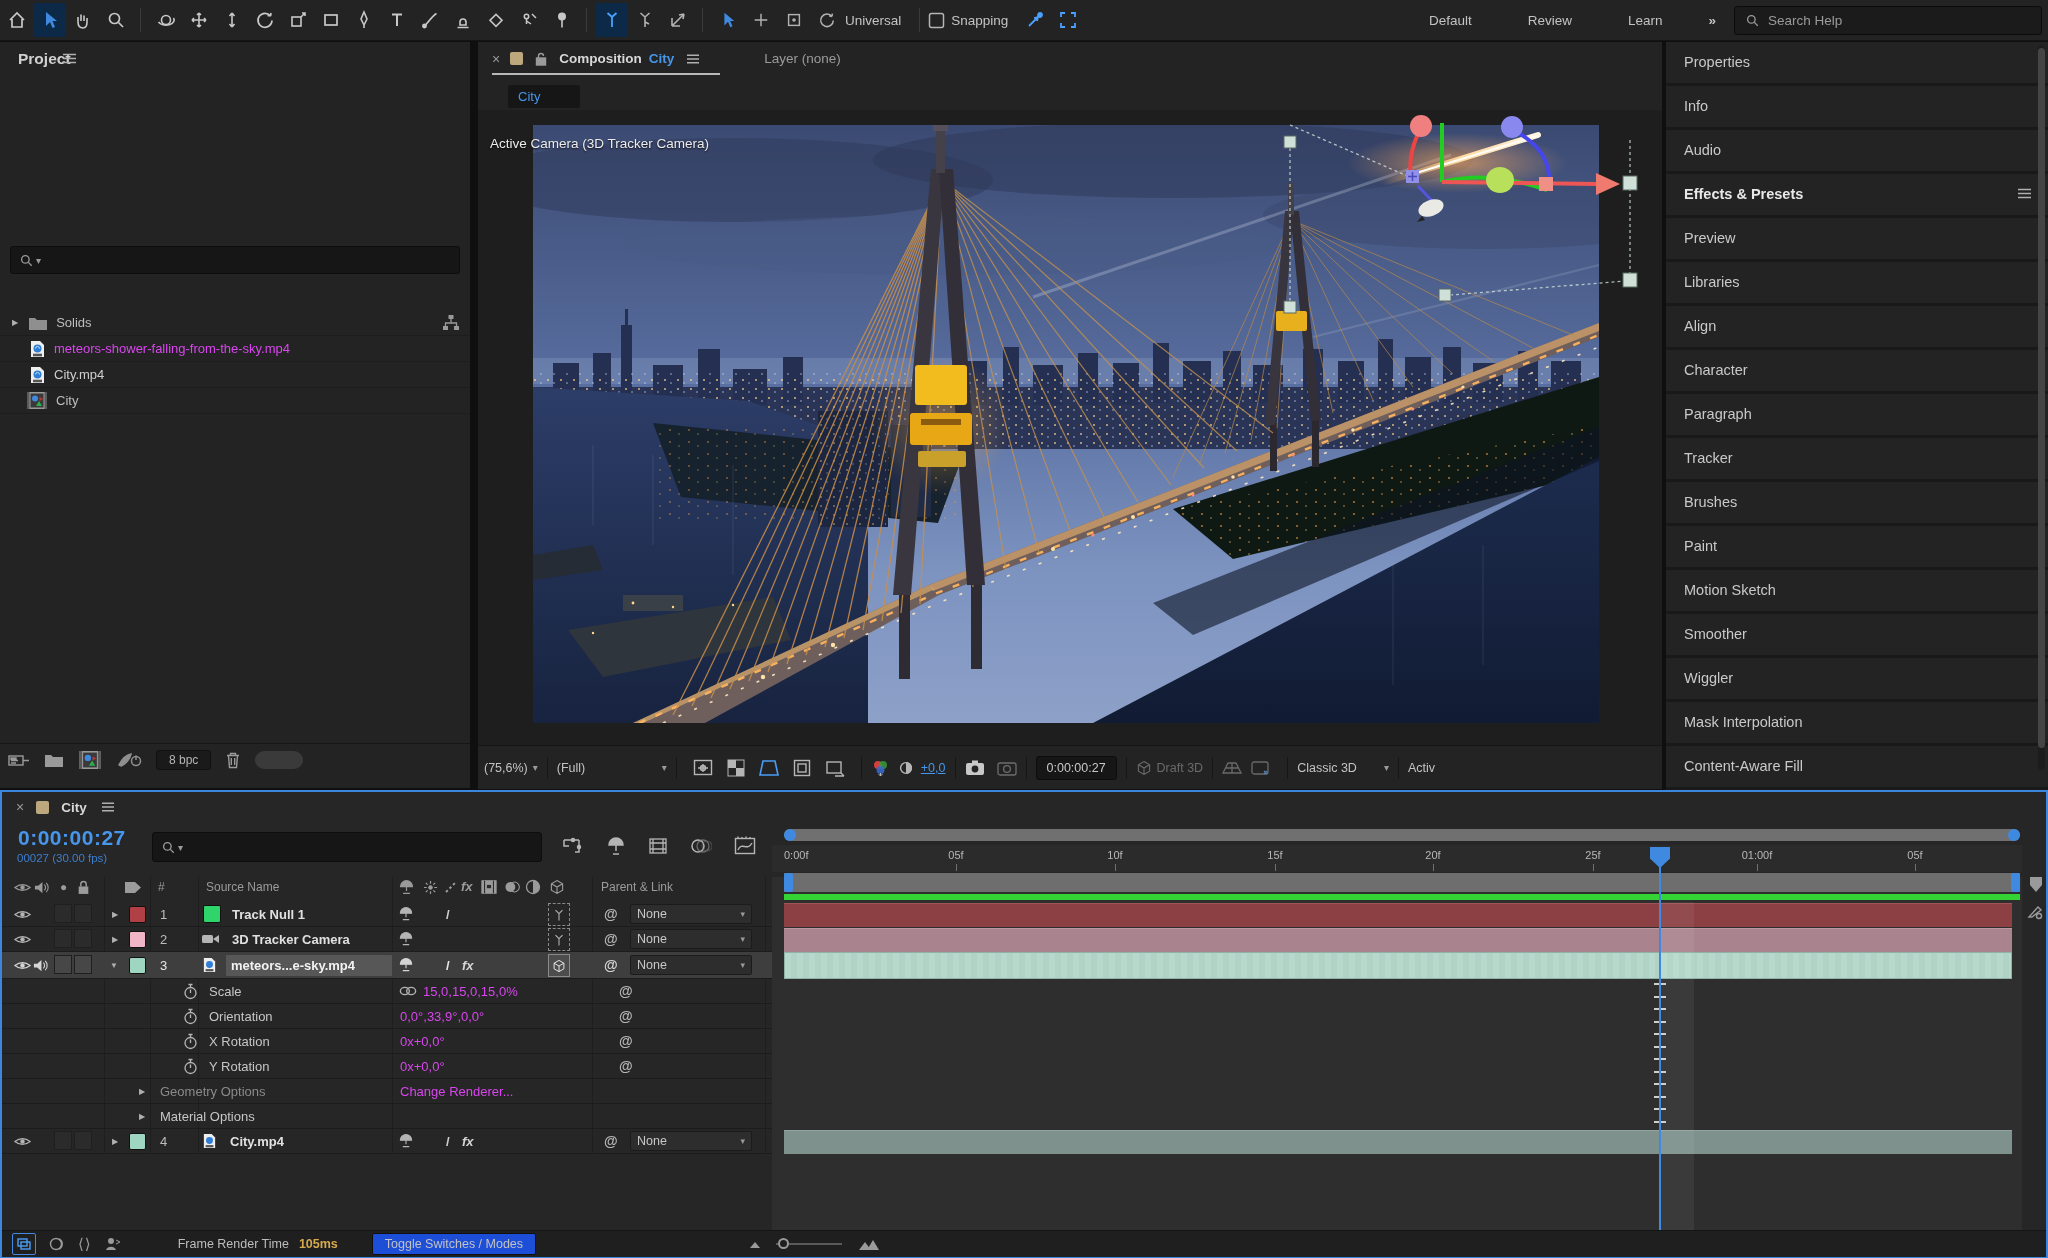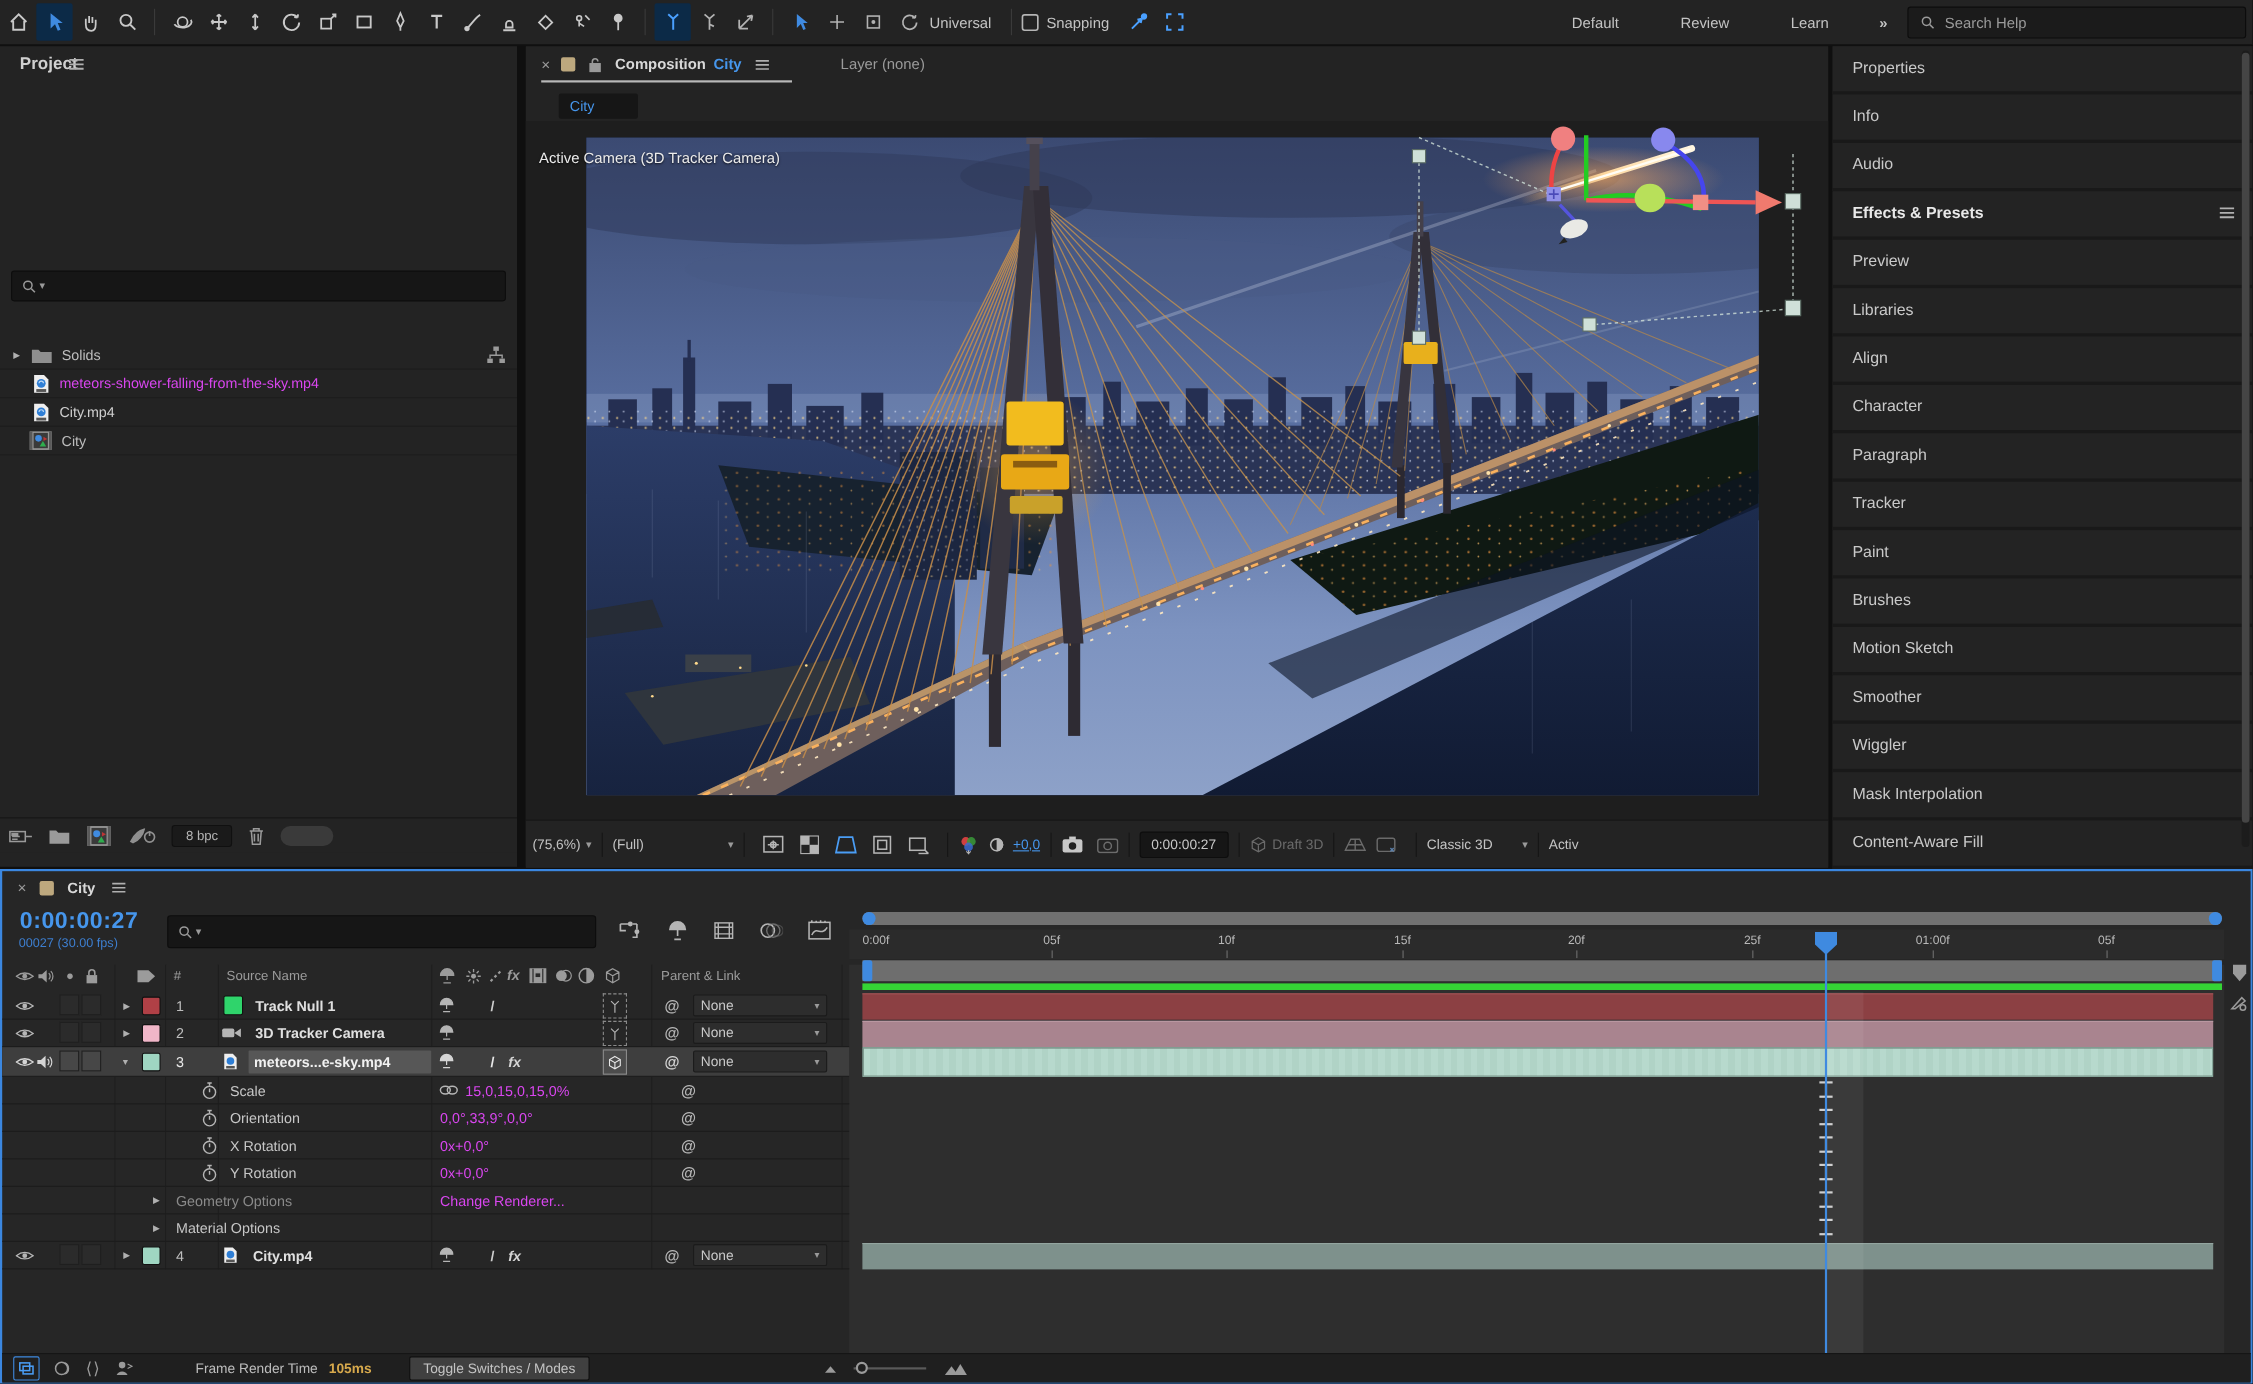--- a/index.html
+++ b/index.html
@@ -71,21 +71,21 @@
   .tickmark{position:absolute;top:19px;width:1px;height:7px;background:#6f6f6f;}
   #workarea{position:absolute;left:782px;top:81px;width:1236px;height:19px;background:#6e6e6e;}
   .wacap{position:absolute;top:0;width:9px;height:19px;background:#3f8ae0;border-radius:2px;}
   #greenbar{position:absolute;left:782px;top:102px;width:1236px;height:6px;background:#35d435;}
   .lbar{position:absolute;left:782px;width:1228px;}
   #postband{position:absolute;left:1659px;top:110px;width:33px;height:328px;background:rgba(255,255,255,.06);}
   #playhead-line{position:absolute;left:1657px;top:74px;width:2px;height:364px;background:#3f8ae0;}
   #playhead-head{position:absolute;left:1648px;top:55px;width:20px;height:21px;background:#3f8ae0;clip-path:polygon(0 0,100% 0,100% 55%,50% 100%,0 55%);}
   .ibeam{position:absolute;left:1652px;width:12px;height:15px;border-top:2px solid #cfcfcf;border-bottom:2px solid #cfcfcf;background:linear-gradient(#cfcfcf,#cfcfcf) center/2px 100% no-repeat;box-sizing:border-box;}
   #tl-footer{position:absolute;left:0;top:438px;width:2044px;height:26px;background:#1f1f1f;border-top:1px solid #151515;display:flex;align-items:center;color:#c3c3c3;font-size:12.5px;}
-  #togglebtn{border:1px solid #0f0f0f;background:#404040;border-radius:2px;padding:3px 12px;color:#c3c3c3;}
+  #togglebtn{border:1px solid #0f0f0f;background:#1d4ed8;border-radius:2px;padding:3px 12px;color:#c3c3c3;}
   .ylw{color:#d7a94c;font-weight:bold;}
   .dash{stroke-dasharray:3,3;}
 </style>
 </head>
 <body>
 
 <div id="app">
 
   <div id="topbar">
     <span class="tool">
@@ -737,22 +737,22 @@
             <path d="M1 2.5 H14 M1 6.5 H14 M1 10.5 H14"></path>
           </svg>
         </span>
     </div>
     <div class="ritem"><span>Preview</span></div>
     <div class="ritem"><span>Libraries</span></div>
     <div class="ritem"><span>Align</span></div>
     <div class="ritem"><span>Character</span></div>
     <div class="ritem"><span>Paragraph</span></div>
     <div class="ritem"><span>Tracker</span></div>
+    <div class="ritem"><span>Brushes</span></div>
     <div class="ritem"><span>Paint</span></div>
-    <div class="ritem"><span>Brushes</span></div>
     <div class="ritem"><span>Motion Sketch</span></div>
     <div class="ritem"><span>Smoother</span></div>
     <div class="ritem"><span>Wiggler</span></div>
     <div class="ritem"><span>Mask Interpolation</span></div>
     <div class="ritem"><span>Content-Aware Fill</span></div>
     <div id="rscroll">
         <div id="rthumb"></div>
       </div>
   </div>
 

